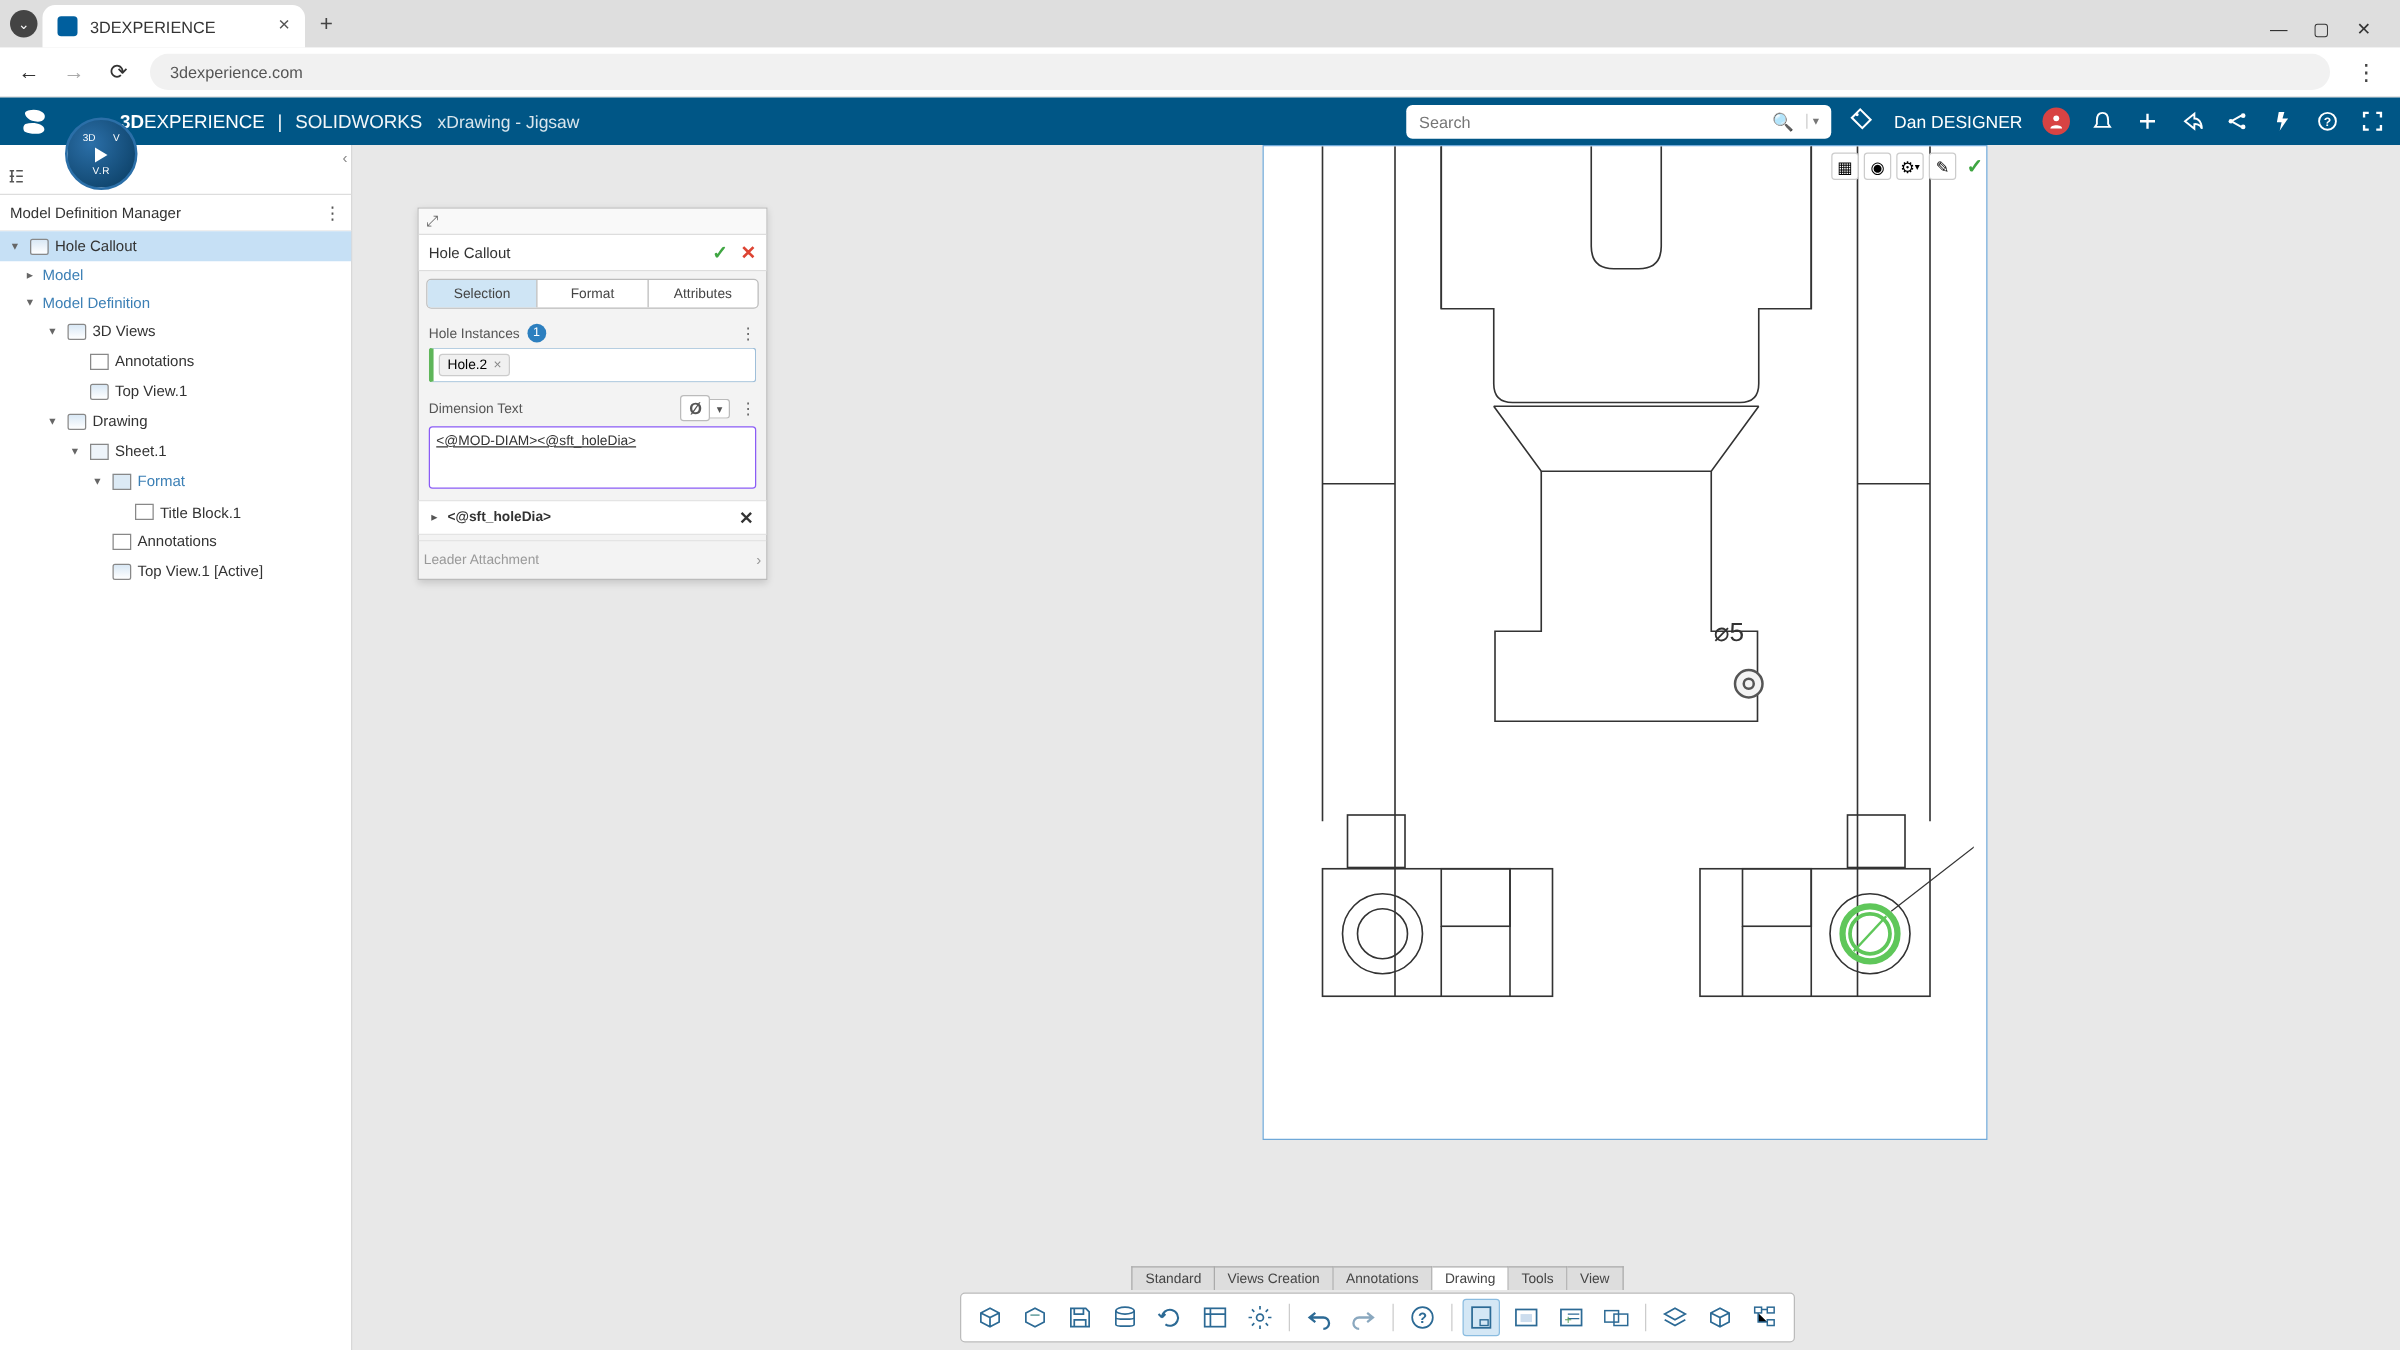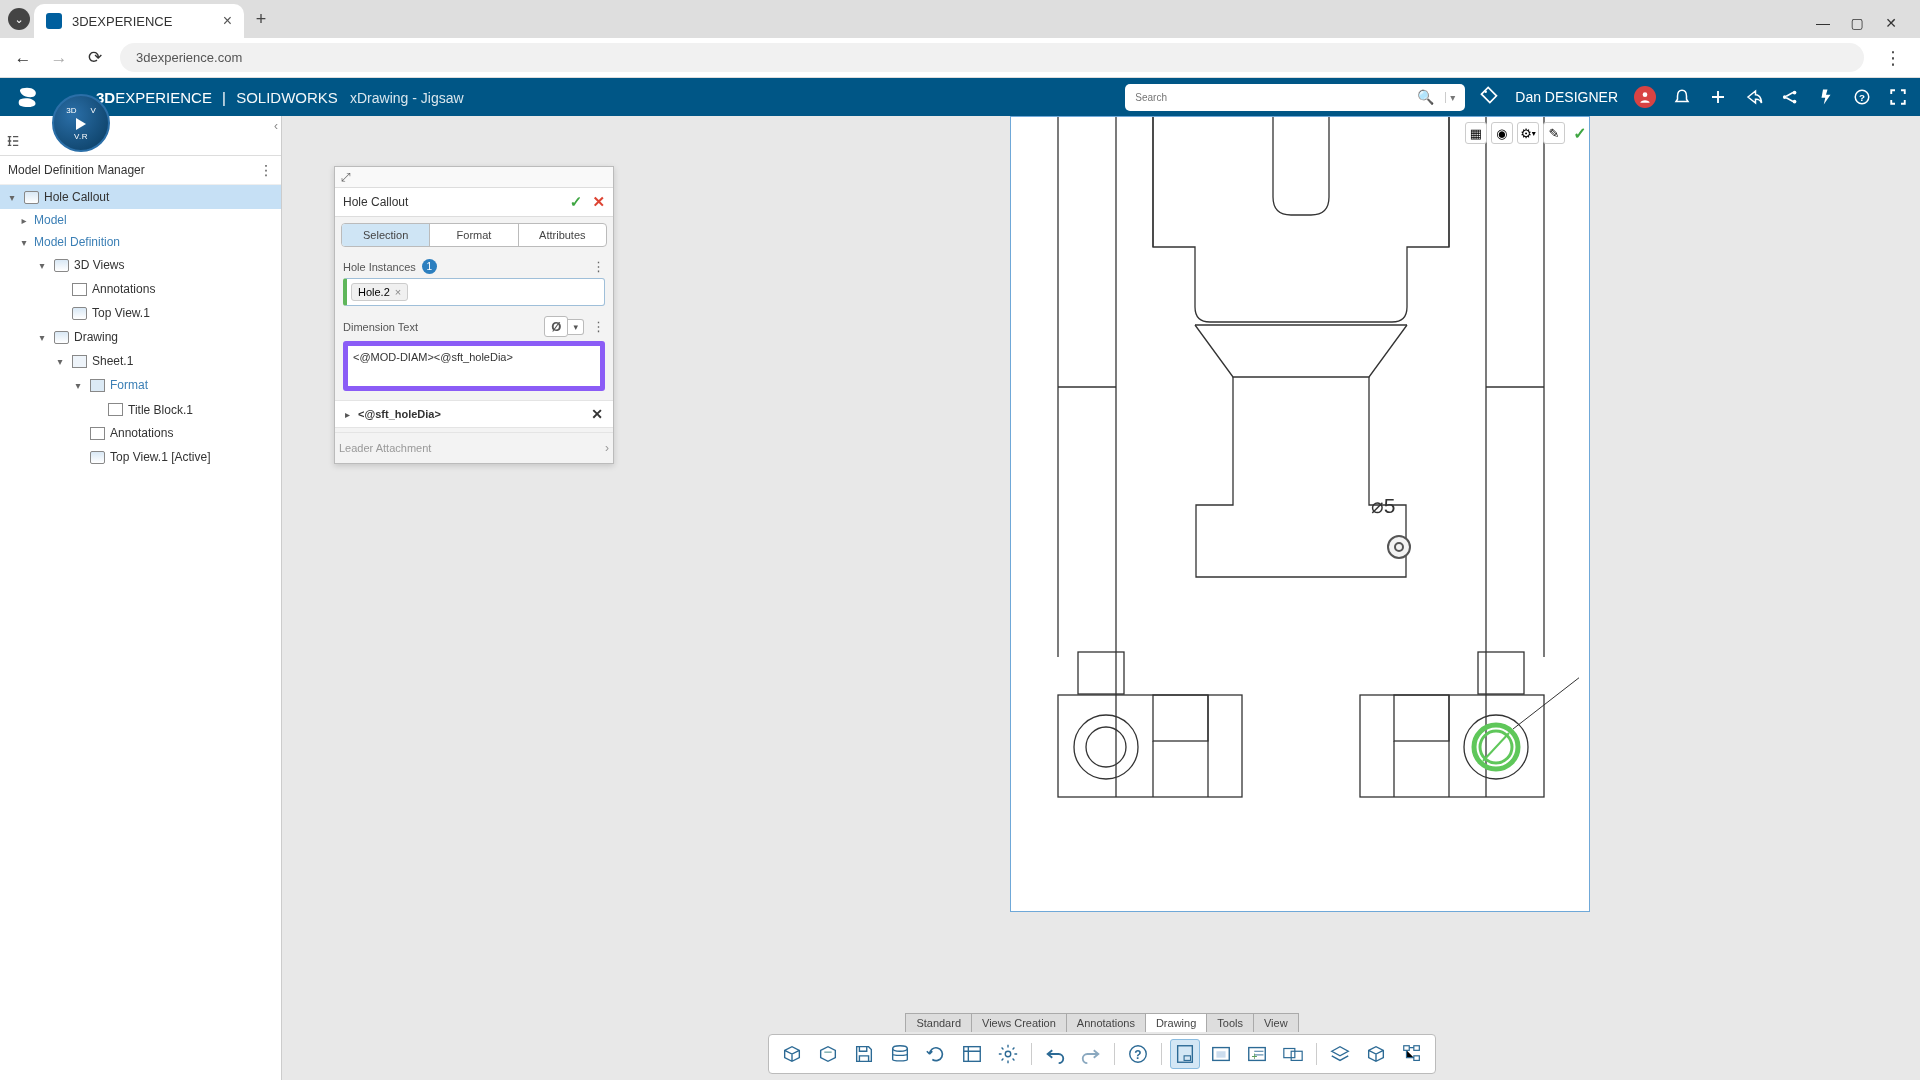--- a/index.html
+++ b/index.html
@@ -27,21 +27,21 @@
 .ds-logo { width: 34px; height: 34px; display: flex; align-items: center; justify-content: center; margin-right: 50px; }
 .ds-logo svg { width: 26px; height: 26px; }
 .brand { font-size: 15px; }
 .brand b { font-weight: bold; }
 .brand-sep { margin: 0 6px; }
 .brand-sub { font-weight: normal; opacity: 0.95; margin-top: 12px; }
 .brand-ctx { margin-left: 8px; opacity: 0.85; font-size: 14px; }
 
 .search-wrap { margin-left: auto; display: flex; align-items: center; gap: 14px; }
 .search-box { background: #fff; border-radius: 5px; display: flex; align-items: center; width: 340px; height: 27px; padding: 0 6px 0 10px; }
-.search-box input { border: none; outline: none; flex: 1; font-size: 10px; color: #0f766e; background: transparent; }
+.search-box input { border: none; outline: none; flex: 1; font-size: 13px; color: #0f766e; background: transparent; }
 .search-icon { font-size: 14px; color: #777; padding: 0 6px; }
 .search-drop { font-size: 10px; color: #777; padding: 0 4px; border-left: 1px solid #ccc; margin-left: 4px; }
 .tag-icon { font-size: 18px; }
 
 .header-right { display: flex; align-items: center; gap: 16px; margin-left: 16px; }
 .user-name { font-size: 14px; font-weight: normal; }
 .avatar { width: 22px; height: 22px; border-radius: 50%; background: #d84343; display: flex; align-items: center; justify-content: center; font-size: 13px; color: #fff; }
 .hdr-icon { font-size: 17px; cursor: pointer; display: flex; align-items: center; justify-content: center; width: 20px; height: 20px; }
 
 
@@ -99,21 +99,21 @@
 
 .chip-box { background: #fff; border: 1px solid #9fbfd9; border-radius: 3px; padding: 4px; display: flex; gap: 4px; border-left: 4px solid #5fb65a; }
 .chip { background: #f0f0f0; border: 1px solid #ccc; border-radius: 3px; padding: 2px 6px; display: inline-flex; align-items: center; gap: 5px; font-size: 11px; }
 .chip-x { color: #888; font-size: 11px; cursor: pointer; }
 
 .dim-text-label { display: flex; align-items: center; padding: 6px 8px 4px 8px; font-size: 11px; color: #555; }
 .dim-symbol-btn { border: 1px solid #bbb; border-radius: 3px; padding: 2px 6px; font-size: 13px; background: #fff; margin-left: auto; cursor: pointer; font-weight: bold; }
 .dim-drop { border: 1px solid #bbb; border-left: none; border-radius: 0 3px 3px 0; padding: 2px 5px; font-size: 9px; background: #fff; cursor: pointer; }
 
 .textarea-box { margin: 0 8px 6px 8px; }
-.textarea-box textarea { width: 100%; height: 50px; border: 5px solid #8b5cf6; border-radius: 3px; padding: 5px; font-size: 11px; color: #333; resize: none; font-family: Arial; }
+.textarea-box textarea { width: 100%; height: 50px; border: 1px solid #8b5cf6; border-radius: 3px; padding: 5px; font-size: 11px; color: #333; resize: none; font-family: Arial; text-decoration: underline; }
 
 .expand-row { display: flex; align-items: center; padding: 5px 10px; background: #fff; border-top: 1px solid #e4e4e4; border-bottom: 1px solid #e4e4e4; margin: 4px 0; }
 .expand-arrow { font-size: 10px; color: #555; margin-right: 8px; }
 .expand-text { font-size: 11px; font-weight: bold; color: #333; flex: 1; }
 .expand-close { font-size: 14px; color: #333; cursor: pointer; font-weight: bold; }
 
 .leader-row { display: flex; align-items: center; padding: 8px 4px; color: #999; font-size: 11px; border-top: 1px solid #e4e4e4; }
 .leader-arrow { margin-left: auto; font-size: 12px; color: #999; }
 
 .apply-btn-row { display: flex; justify-content: flex-end; padding: 6px 8px 8px 8px; }

